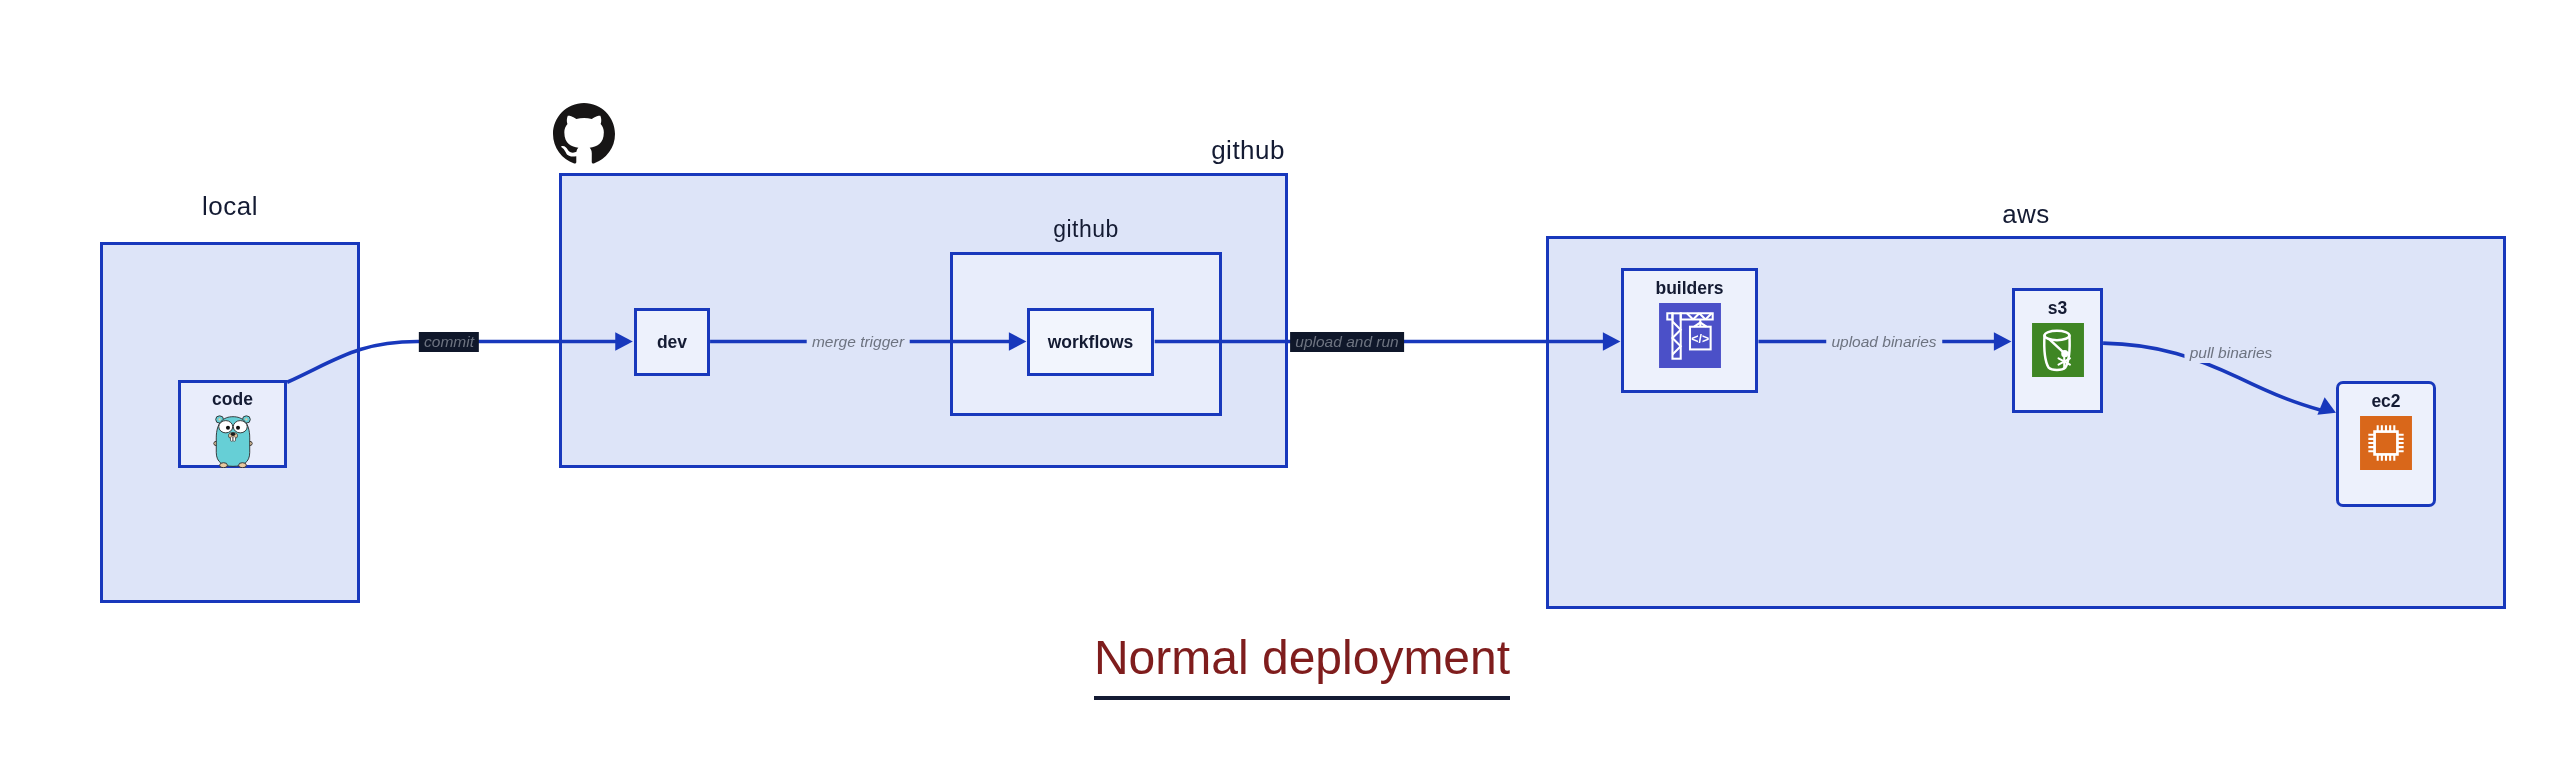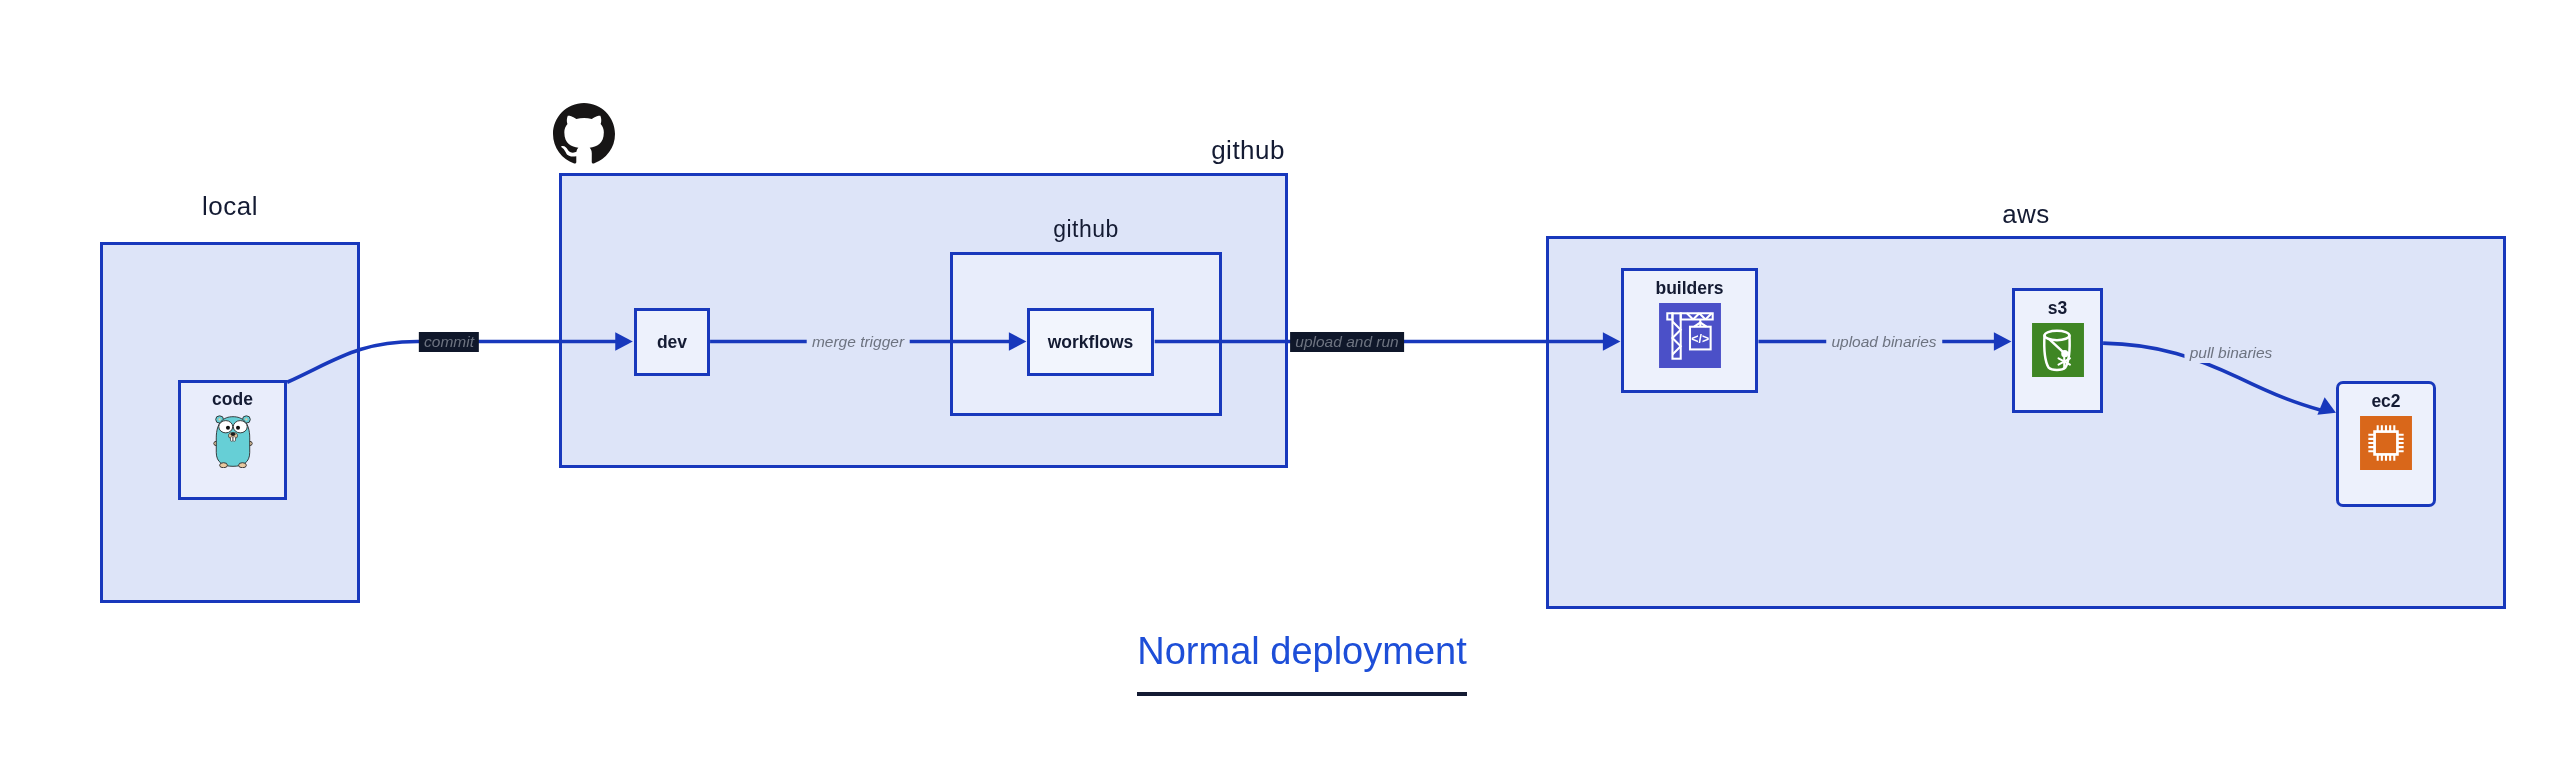--- a/index.html
+++ b/index.html
@@ -16,21 +16,21 @@
     position:absolute;color:#6d7380;font-style:italic;font-size:15.5px;
     transform:translate(-50%,-50%);padding:1px 5.2px;white-space:nowrap;z-index:5;
   }
   .on-white{background:#0f172a;}
   .on-group{background:#dde4f8;}
   #arrow-layer{position:absolute;left:0;top:0;width:2604px;height:781px;z-index:3;pointer-events:none;}
   .icon-wrap{display:flex;align-items:center;justify-content:center;}
   
   #local-box{left:100px;top:242px;width:260px;height:361px;}
   #local-label{left:100px;top:191px;width:260px;text-align:center;}
-  #code-box{left:178px;top:380px;width:109px;height:120px;background:#e9edfb;}
+  #code-box{left:178px;top:380px;width:109px;height:88px;background:#e9edfb;}
   #code-box .node-label{display:block;margin-top:6.2px;}
   #gopher{position:absolute;left:50%;top:27px;transform:translateX(-50%);}
   
   #github-box{left:559px;top:173px;width:729px;height:295px;}
   #github-label{left:559px;top:135px;width:726px;text-align:right;}
   #octocat{position:absolute;left:553px;top:101px;z-index:2;}
   #dev-box{left:634px;top:308px;width:76px;height:68px;display:flex;align-items:center;justify-content:center;}
   #master-box{left:950px;top:252px;width:272px;height:164px;background:#e8edfb;}
   #master-label{left:950px;top:216px;width:272px;text-align:center;font-size:23px;}
   #workflows-box{left:1027px;top:308px;width:127px;height:68px;background:#f2f5fd;display:flex;align-items:center;justify-content:center;}
@@ -46,22 +46,22 @@
   #commit-label{left:449px;top:342px;}
   #merge-trigger-label{left:858px;top:342px;}
   #upload-and-run-label{left:1347px;top:342px;}
   #upload-binaries-label{left:1884px;top:342px;}
   #pull-binaries-label{left:2231px;top:353px;}
   
   #diagram-title{
     position:absolute;left:0;top:630px;width:2604px;text-align:center;
   }
   #diagram-title span{
-    display:inline-block;color:#1d4ed8;font-size:38px;font-weight:500;
-    border-bottom:4.1px solid #141b33;padding-bottom:19px;letter-spacing:0px;
+    display:inline-block;color:#7f1d1d;font-size:48px;font-weight:500;
+    border-bottom:4.1px solid #141b33;padding-bottom:11px;letter-spacing:0px;
   }
 </style>
 </head>
 <body>
 
 <svg id="arrow-layer" viewBox="0 0 5054 1516" xmlns="http://www.w3.org/2000/svg">
   <g stroke="#1838bc" stroke-width="7" fill="none">
 
     <path d="M 557 742 C 650 700 695 663 810 663 L 1196 663"></path>
 

